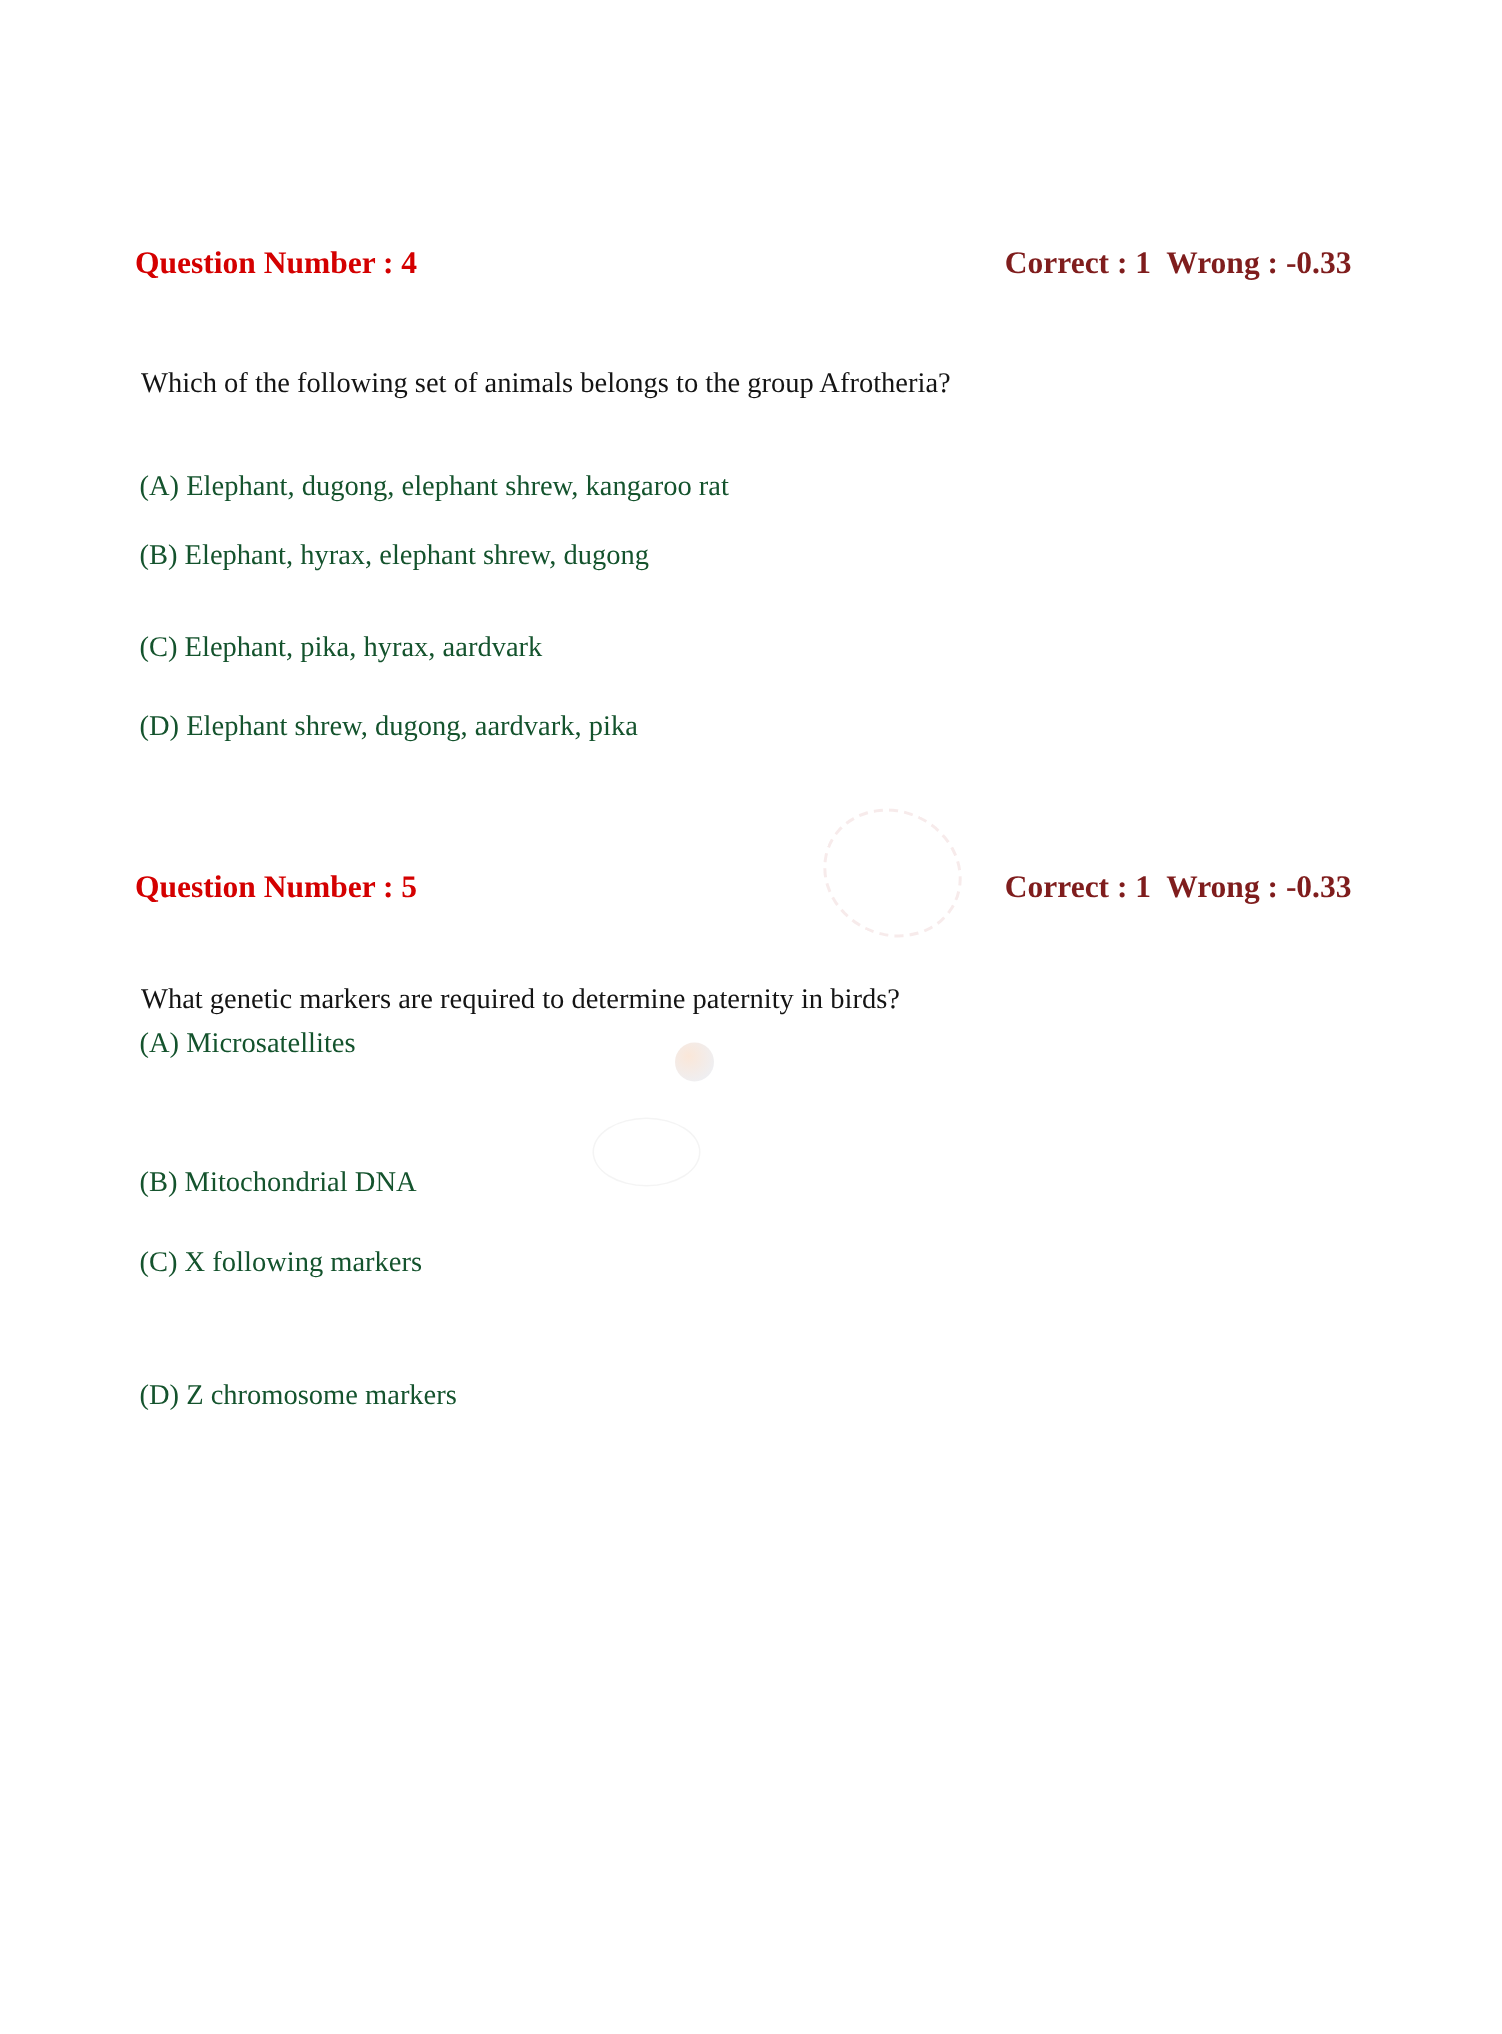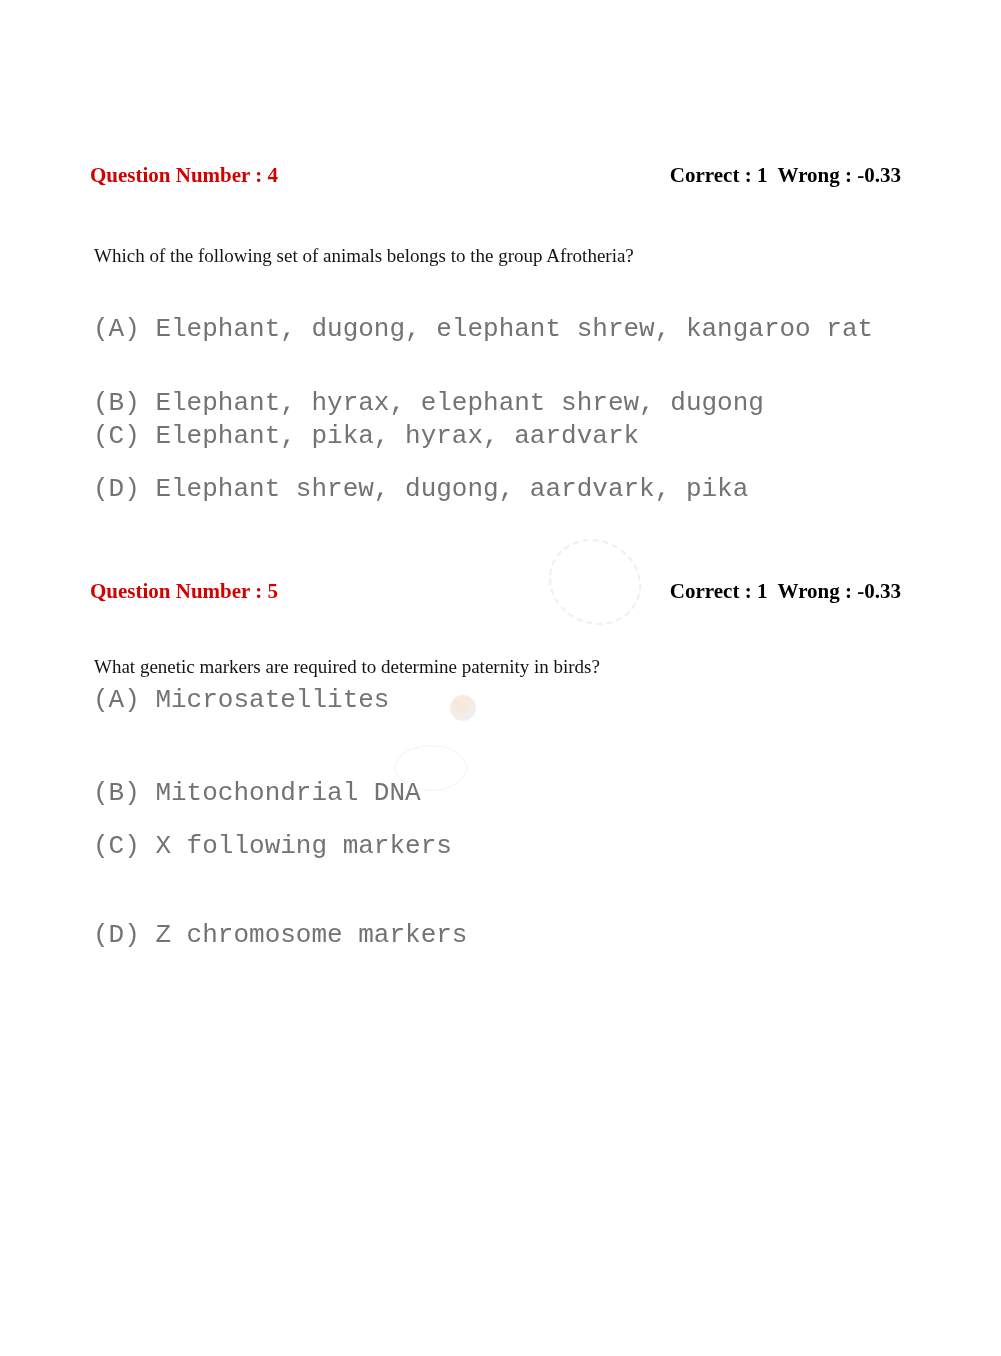--- a/index.html
+++ b/index.html
@@ -24,38 +24,37 @@
     justify-content: space-between;
     align-items: baseline;
   }
   .q-number {
     color: #d40000;
     font-weight: bold;
     font-size: 21px;
     white-space: pre;
   }
   .q-marks {
-    color: #000000;
+    color: #7f1d1d;
     font-weight: bold;
     font-size: 21px;
     white-space: pre;
     font-family: Liberation Serif, serif;
   }
   .q-text {
     position: absolute;
     left: 94px;
     font-size: 19px;
     color: #141414;
   }
   .q-option {
     position: absolute;
     left: 93px;
-    font-size: 26px;
-    color: #737373;
-    font-family: Liberation Mono, monospace;
+    font-size: 19px;
+    color: #14532d;
   }
   .watermark-1 {
     position: absolute;
     left: 548px;
     top: 540px;
     width: 90px;
     height: 80px;
     border-radius: 50%;
     border: 2px dashed rgba(180, 60, 60, 0.10);
     transform: rotate(25deg);
@@ -142,21 +141,21 @@
   <div class="watermark-3"></div>
 
   <div class="q-header-row" style="top: 163px;">
     <span class="q-number">Question Number : 4</span>
     <span class="q-marks">Correct : 1  Wrong : -0.33</span>
   </div>
 
   <div class="q-text" style="top: 245px;">Which of the following set of animals belongs to the group Afrotheria?</div>
 
   <div class="q-option" style="top: 314px;">(A) Elephant, dugong, elephant shrew, kangaroo rat</div>
-  <div class="q-option" style="top: 388px;">(B) Elephant, hyrax, elephant shrew, dugong</div>
+  <div class="q-option" style="top: 360px;">(B) Elephant, hyrax, elephant shrew, dugong</div>
   <div class="q-option" style="top: 421px;">(C) Elephant, pika, hyrax, aardvark</div>
   <div class="q-option" style="top: 474px;">(D) Elephant shrew, dugong, aardvark, pika</div>
 
   <div class="q-header-row" style="top: 579px; text-align: right;">
     <span class="q-number">Question Number : 5</span>
     <span class="q-marks">Correct : 1  Wrong : -0.33</span>
   </div>
 
   <div class="q-text" style="top: 656px;">What genetic markers are required to determine paternity in birds?</div>
 

